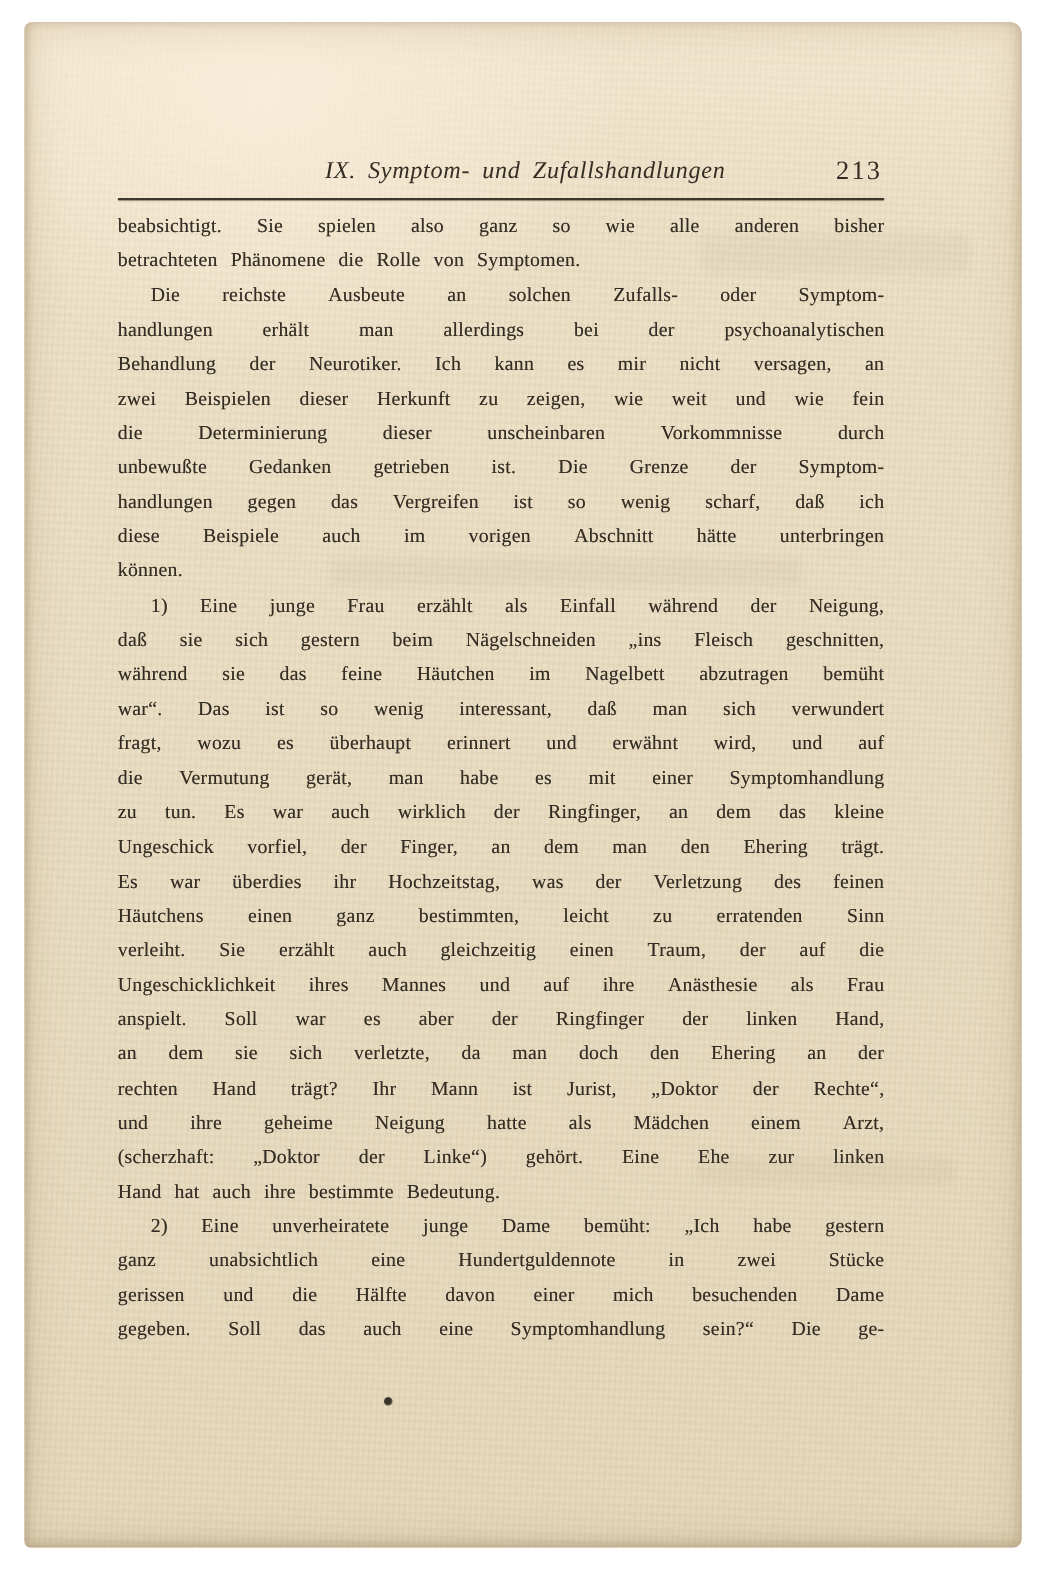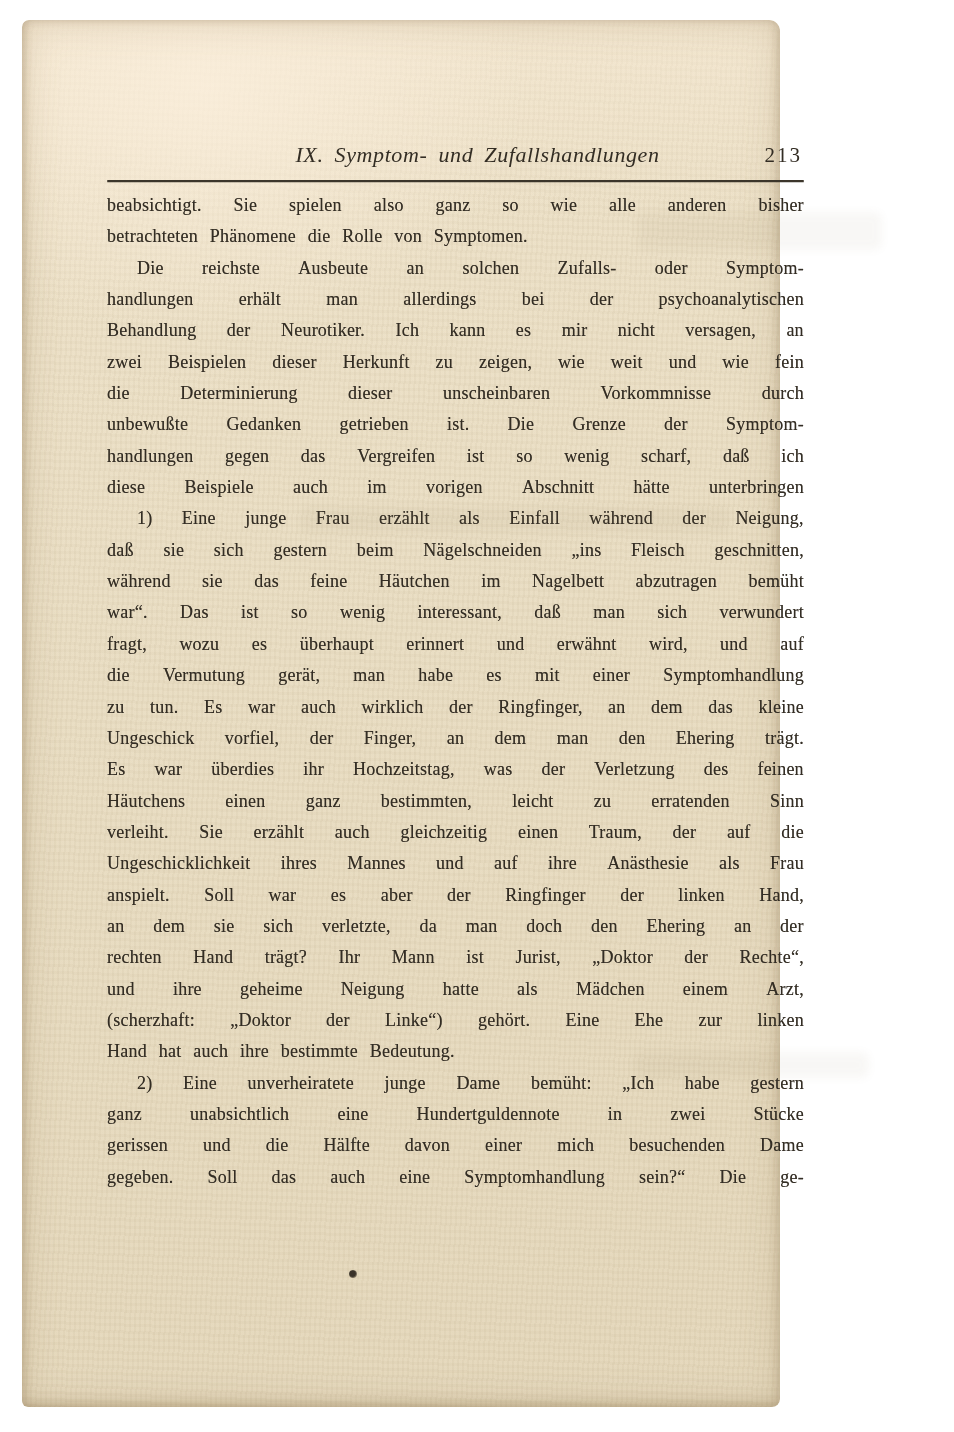--- a/index.html
+++ b/index.html
@@ -2,21 +2,21 @@
 <html><head>
 <meta charset="utf-8">
 <style>
   html,body{margin:0;padding:0;}
   body{
     width:954px;height:1432px;position:relative;overflow:hidden;
     background:#ffffff;
     font-family:"Liberation Serif", serif;
   }
   .paper{
-    position:absolute;left:22px;top:20px;width:758px;height:1387px;
+    position:absolute;left:22px;top:20px;width:907px;height:1387px;
     background:
       radial-gradient(ellipse 520px 400px at 24% 5%, rgba(252,240,222,.75), rgba(252,240,222,0) 62%),
       linear-gradient(180deg, rgba(249,236,216,.45), rgba(249,236,216,0) 14%),
       repeating-linear-gradient(93deg, rgba(120,100,66,.035) 0 2px, rgba(255,250,240,.03) 2px 5px),
       repeating-linear-gradient(2deg, rgba(120,100,66,.028) 0 3px, rgba(255,250,238,.03) 3px 7px),
       linear-gradient(168deg, #eee2c9 0%, #e8dcc1 45%, #e3d6b9 100%);
     box-shadow:
       inset 0 0 38px rgba(152,128,88,.26),
       inset 3px 0 7px rgba(140,115,75,.22),
       inset -3px 0 9px rgba(140,115,75,.18),
@@ -26,21 +26,21 @@
   }
   .header{
     position:absolute;left:85px;top:122px;width:697px;height:34px;
     color:var(--ink,#332d24);
   }
   .chapter{
     position:absolute;left:50%;top:0;transform:translateX(-50%);margin-left:22px;
     font-style:italic;font-size:22px;letter-spacing:.6px;word-spacing:5px;white-space:nowrap;
   }
   .pagenum{
-    position:absolute;right:2px;top:1px;font-size:21px;letter-spacing:2px;
+    position:absolute;right:2px;top:1px;font-size:24px;letter-spacing:2px;
   }
   .rule{
     position:absolute;left:85px;top:160px;width:697px;height:2.4px;
     background:#3c362b;border-radius:1px;
     box-shadow:0 1px 0 rgba(60,54,43,.25);
   }
   .pagebody{
     position:absolute;left:85px;top:170px;width:697px;
     color:var(--ink,#332d24);
     font-size:18px;letter-spacing:.25px;
@@ -163,20 +163,21 @@
       <div class="line j">
         <span>diese</span>
         <span>Beispiele</span>
         <span>auch</span>
         <span>im</span>
         <span>vorigen</span>
         <span>Abschnitt</span>
         <span>hätte</span>
         <span>unterbringen</span>
       </div>
+      <div class="line">können.</div>
       <div class="line j ind">
         <span>1)</span>
         <span>Eine</span>
         <span>junge</span>
         <span>Frau</span>
         <span>erzählt</span>
         <span>als</span>
         <span>Einfall</span>
         <span>während</span>
         <span>der</span>

